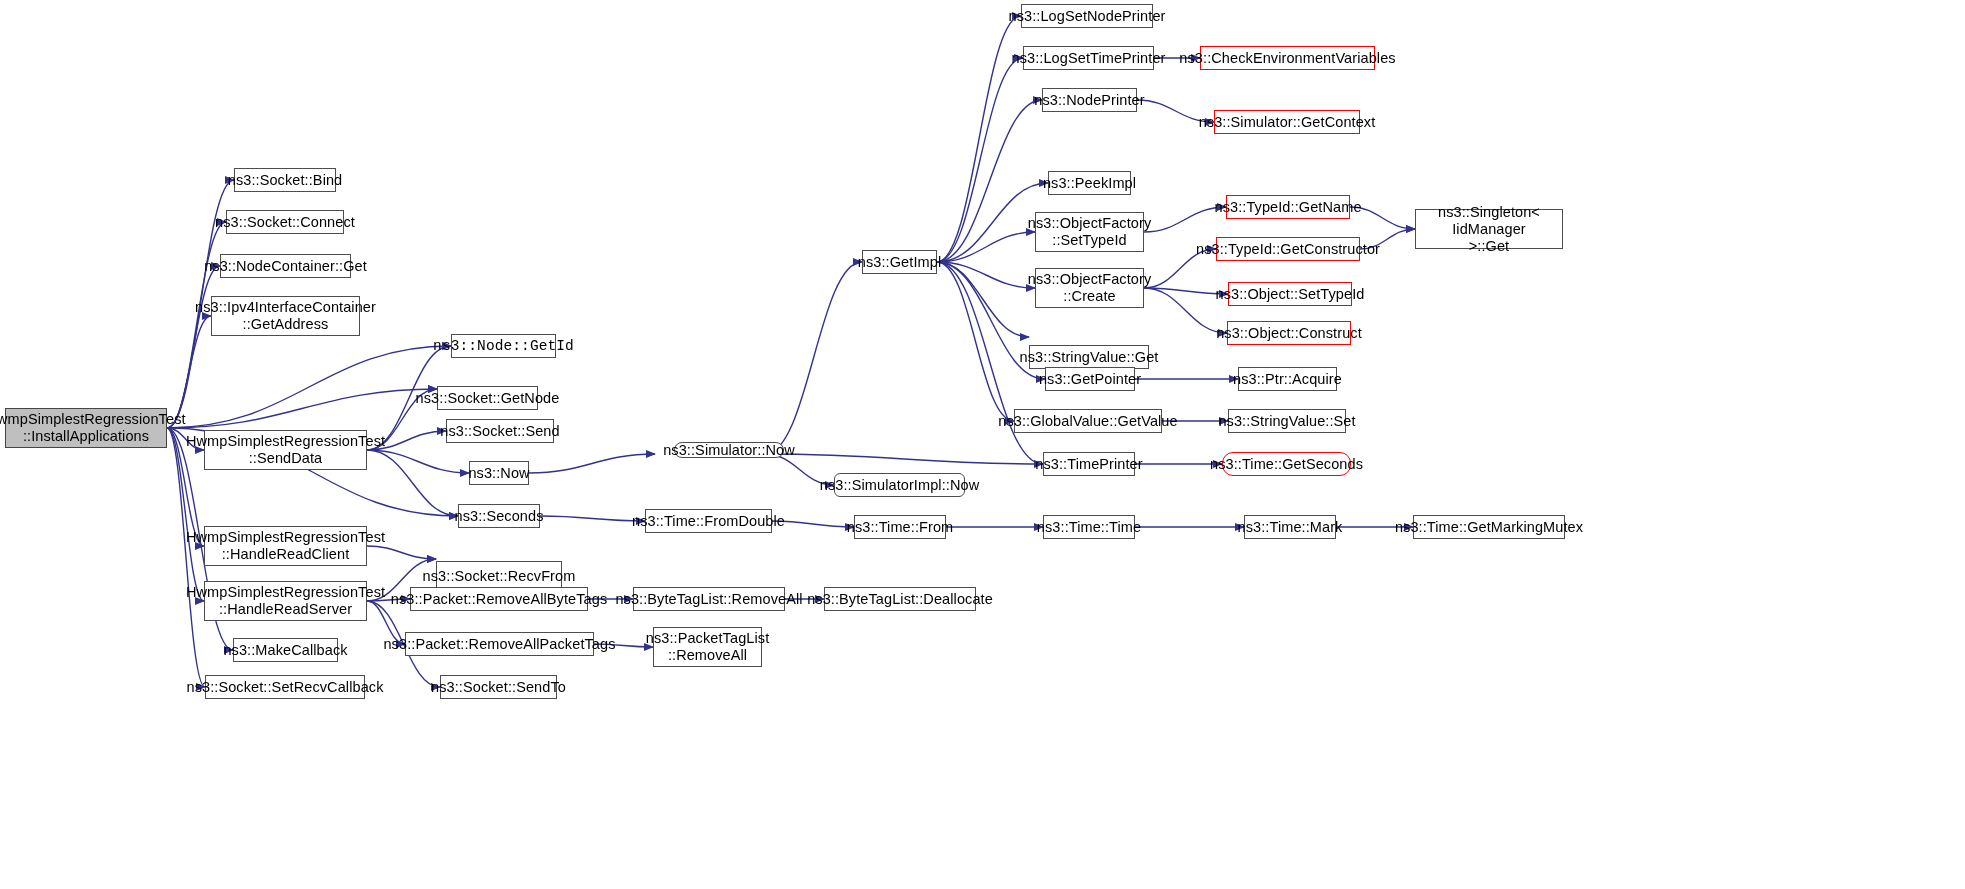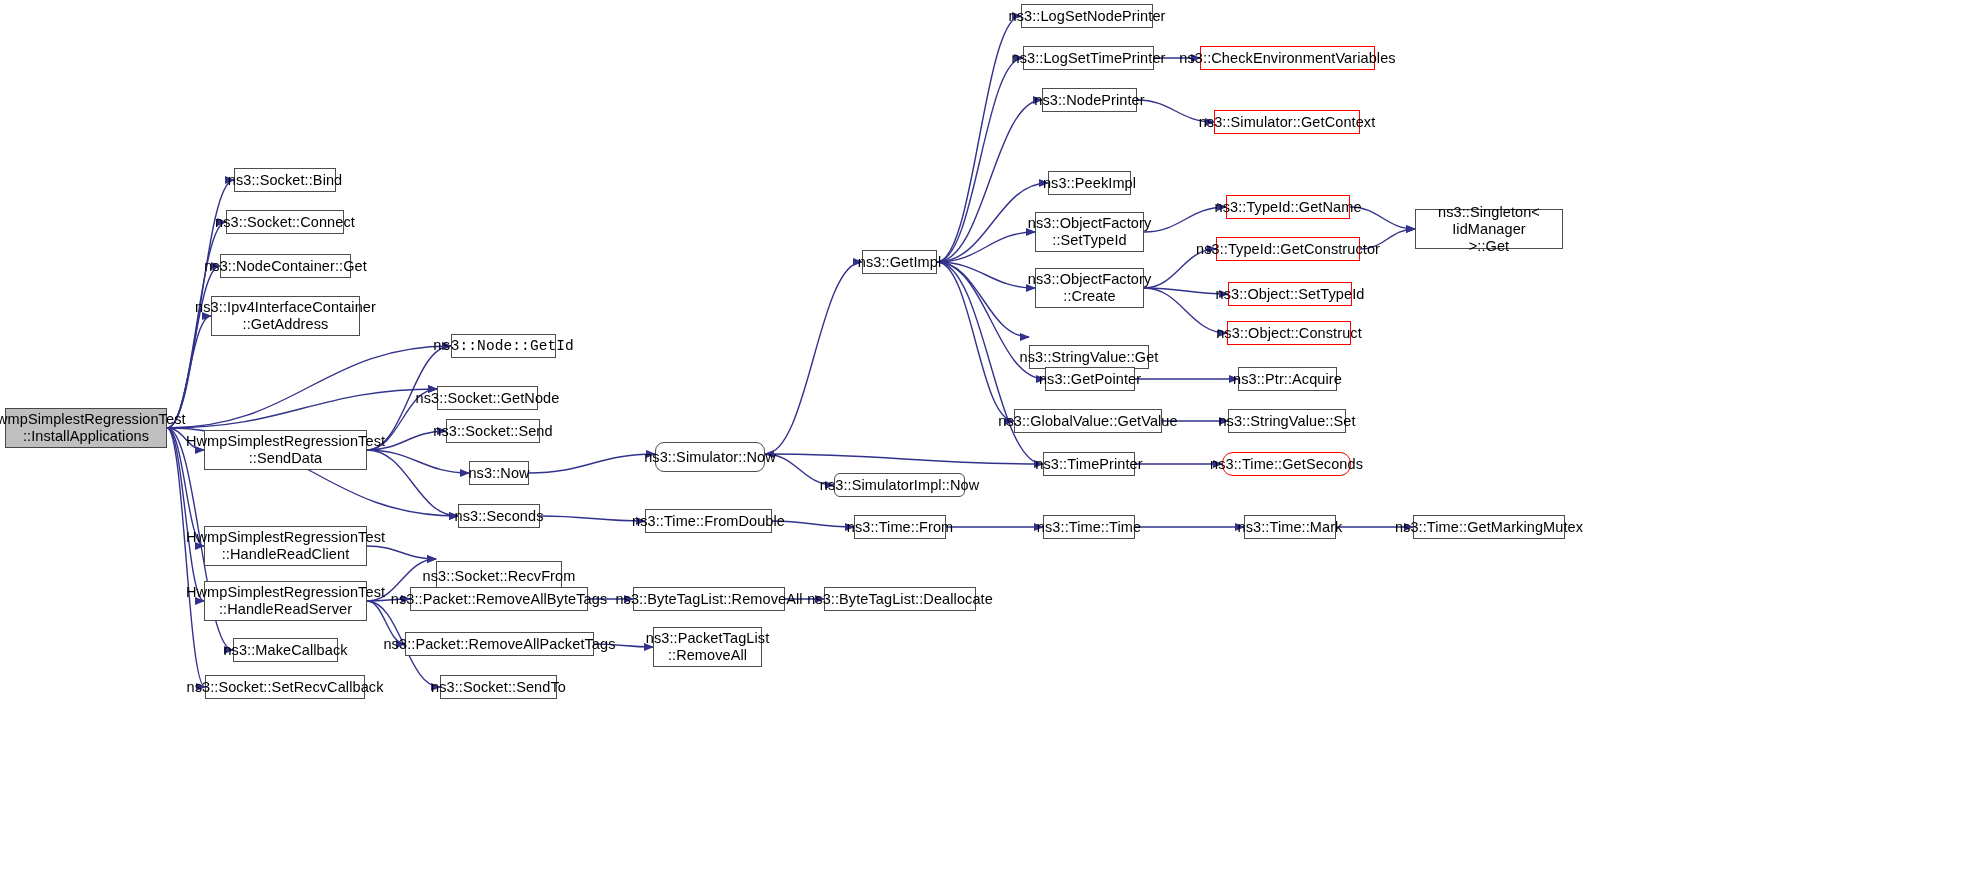--- a/index.html
+++ b/index.html
@@ -92,28 +92,28 @@
       <div class="node" style="left: 204px; top: 430px; width: 163px; height: 40px;">HwmpSimplestRegressionTest
 ::SendData</div>
       <div class="node" style="left: 204px; top: 526px; width: 163px; height: 40px;">HwmpSimplestRegressionTest
 ::HandleReadClient</div>
       <div class="node" style="left: 204px; top: 581px; width: 163px; height: 40px;">HwmpSimplestRegressionTest
 ::HandleReadServer</div>
       <div class="node" style="left: 233px; top: 638px; width: 105px; height: 24px;">ns3::MakeCallback</div>
       <div class="node" style="left: 205px; top: 675px; width: 160px; height: 24px;">ns3::Socket::SetRecvCallback</div>
       <div class="node" style="left: 451px; top: 334px; width: 105px; height: 24px; font-family: Liberation Mono, monospace;">ns3::Node::GetId</div>
       <div class="node" style="left: 437px; top: 377px; width: 101px; height: 24px; margin-top: 9px;">ns3::Socket::GetNode</div>
-      <div class="node" style="left: 446px; top: 419px; width: 94px; height: 24px;">ns3::Socket::Send</div>
+      <div class="node" style="left: 446px; top: 419px; width: 108px; height: 24px;">ns3::Socket::Send</div>
       <div class="node" style="left: 469px; top: 461px; width: 60px; height: 24px;">ns3::Now</div>
       <div class="node" style="left: 458px; top: 504px; width: 82px; height: 24px;">ns3::Seconds</div>
       <div class="node" style="left: 436px; top: 561px; width: 126px; height: 31px;">ns3::Socket::RecvFrom</div>
       <div class="node" style="left: 410px; top: 587px; width: 178px; height: 24px;">ns3::Packet::RemoveAllByteTags</div>
       <div class="node" style="left: 405px; top: 632px; width: 189px; height: 24px;">ns3::Packet::RemoveAllPacketTags</div>
       <div class="node" style="left: 440px; top: 675px; width: 117px; height: 24px;">ns3::Socket::SendTo</div>
-      <div class="node" style="left: 655px; top: 442px; width: 110px; height: 30px; border-radius: 9px;">ns3::Simulator::Now</div>
+      <div class="node" style="left: 674px; top: 442px; width: 110px; height: 16px; border-radius: 9px;">ns3::Simulator::Now</div>
       <div class="node" style="left: 834px; top: 473px; width: 131px; height: 24px; border-radius: 6px;">ns3::SimulatorImpl::Now</div>
       <div class="node" style="left: 645px; top: 509px; width: 127px; height: 24px;">ns3::Time::FromDouble</div>
       <div class="node" style="left: 854px; top: 515px; width: 92px; height: 24px;">ns3::Time::From</div>
       <div class="node" style="left: 862px; top: 250px; width: 75px; height: 24px;">ns3::GetImpl</div>
       <div class="node" style="left: 1021px; top: 4px; width: 132px; height: 24px;">ns3::LogSetNodePrinter</div>
       <div class="node" style="left: 1023px; top: 46px; width: 131px; height: 24px;">ns3::LogSetTimePrinter</div>
       <div class="node" style="left: 1042px; top: 88px; width: 95px; height: 24px;">ns3::NodePrinter</div>
       <div class="node" style="left: 1048px; top: 171px; width: 83px; height: 24px;">ns3::PeekImpl</div>
       <div class="node" style="left: 1035px; top: 212px; width: 109px; height: 40px;">ns3::ObjectFactory
 ::SetTypeId</div>

